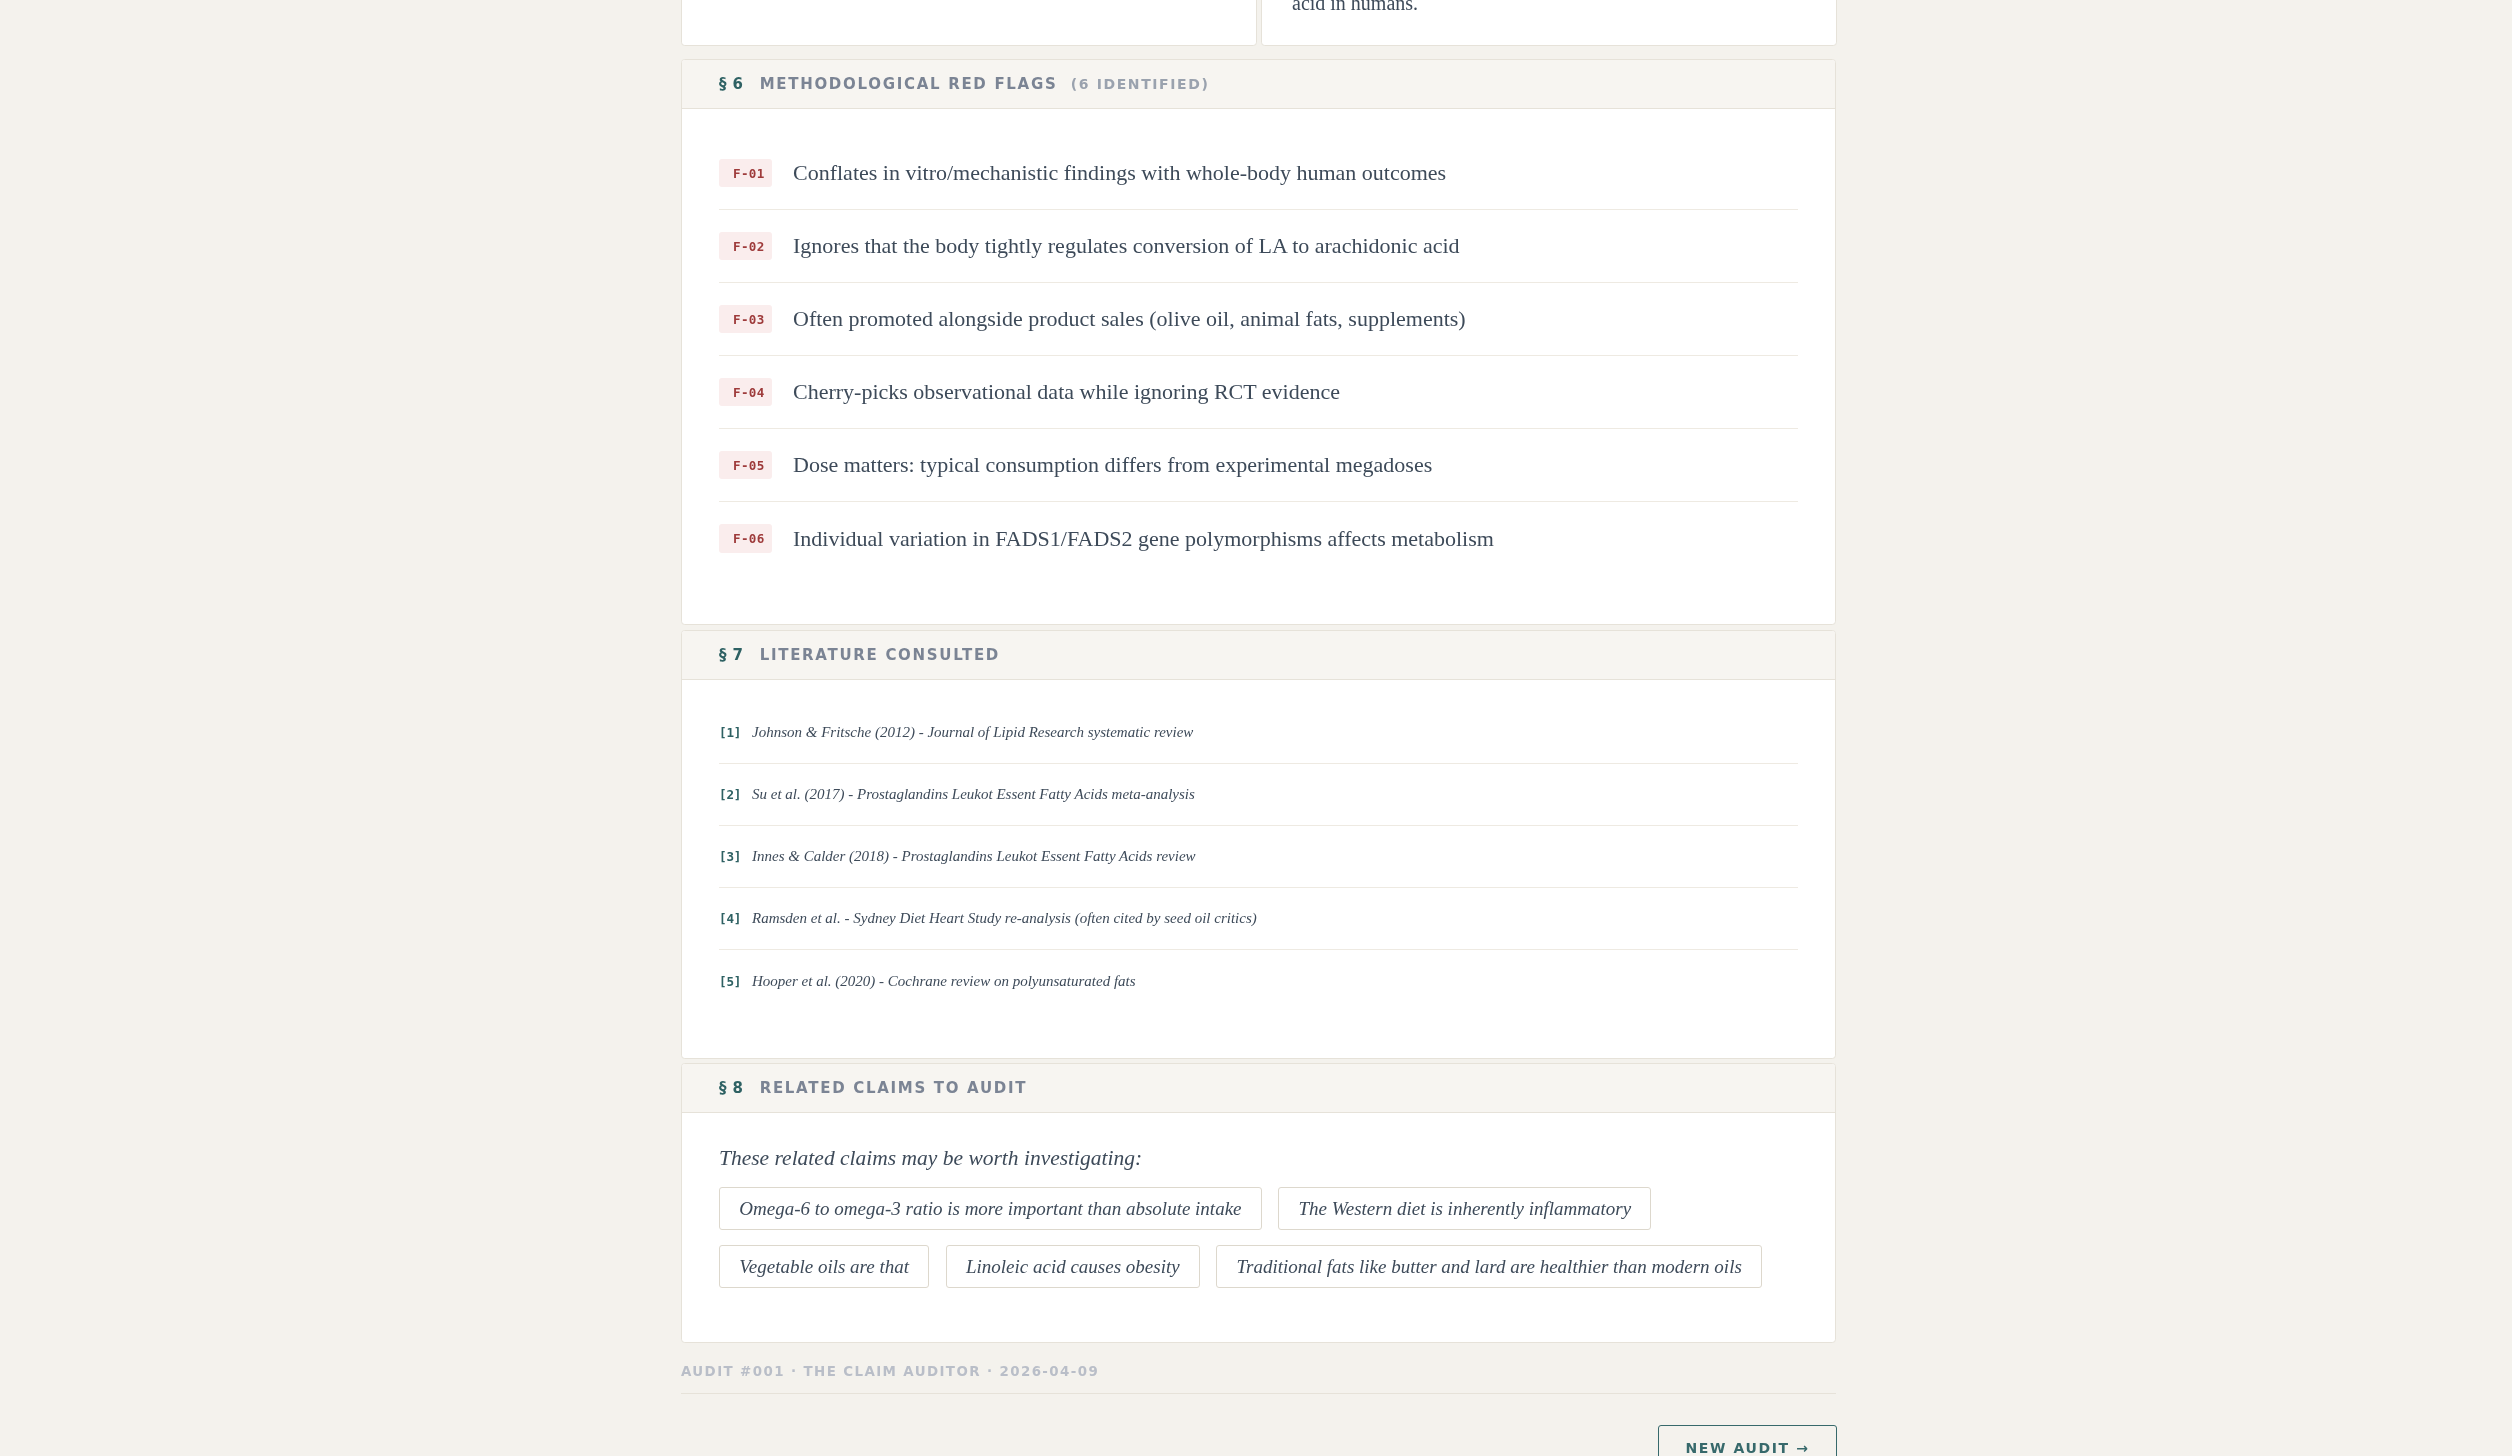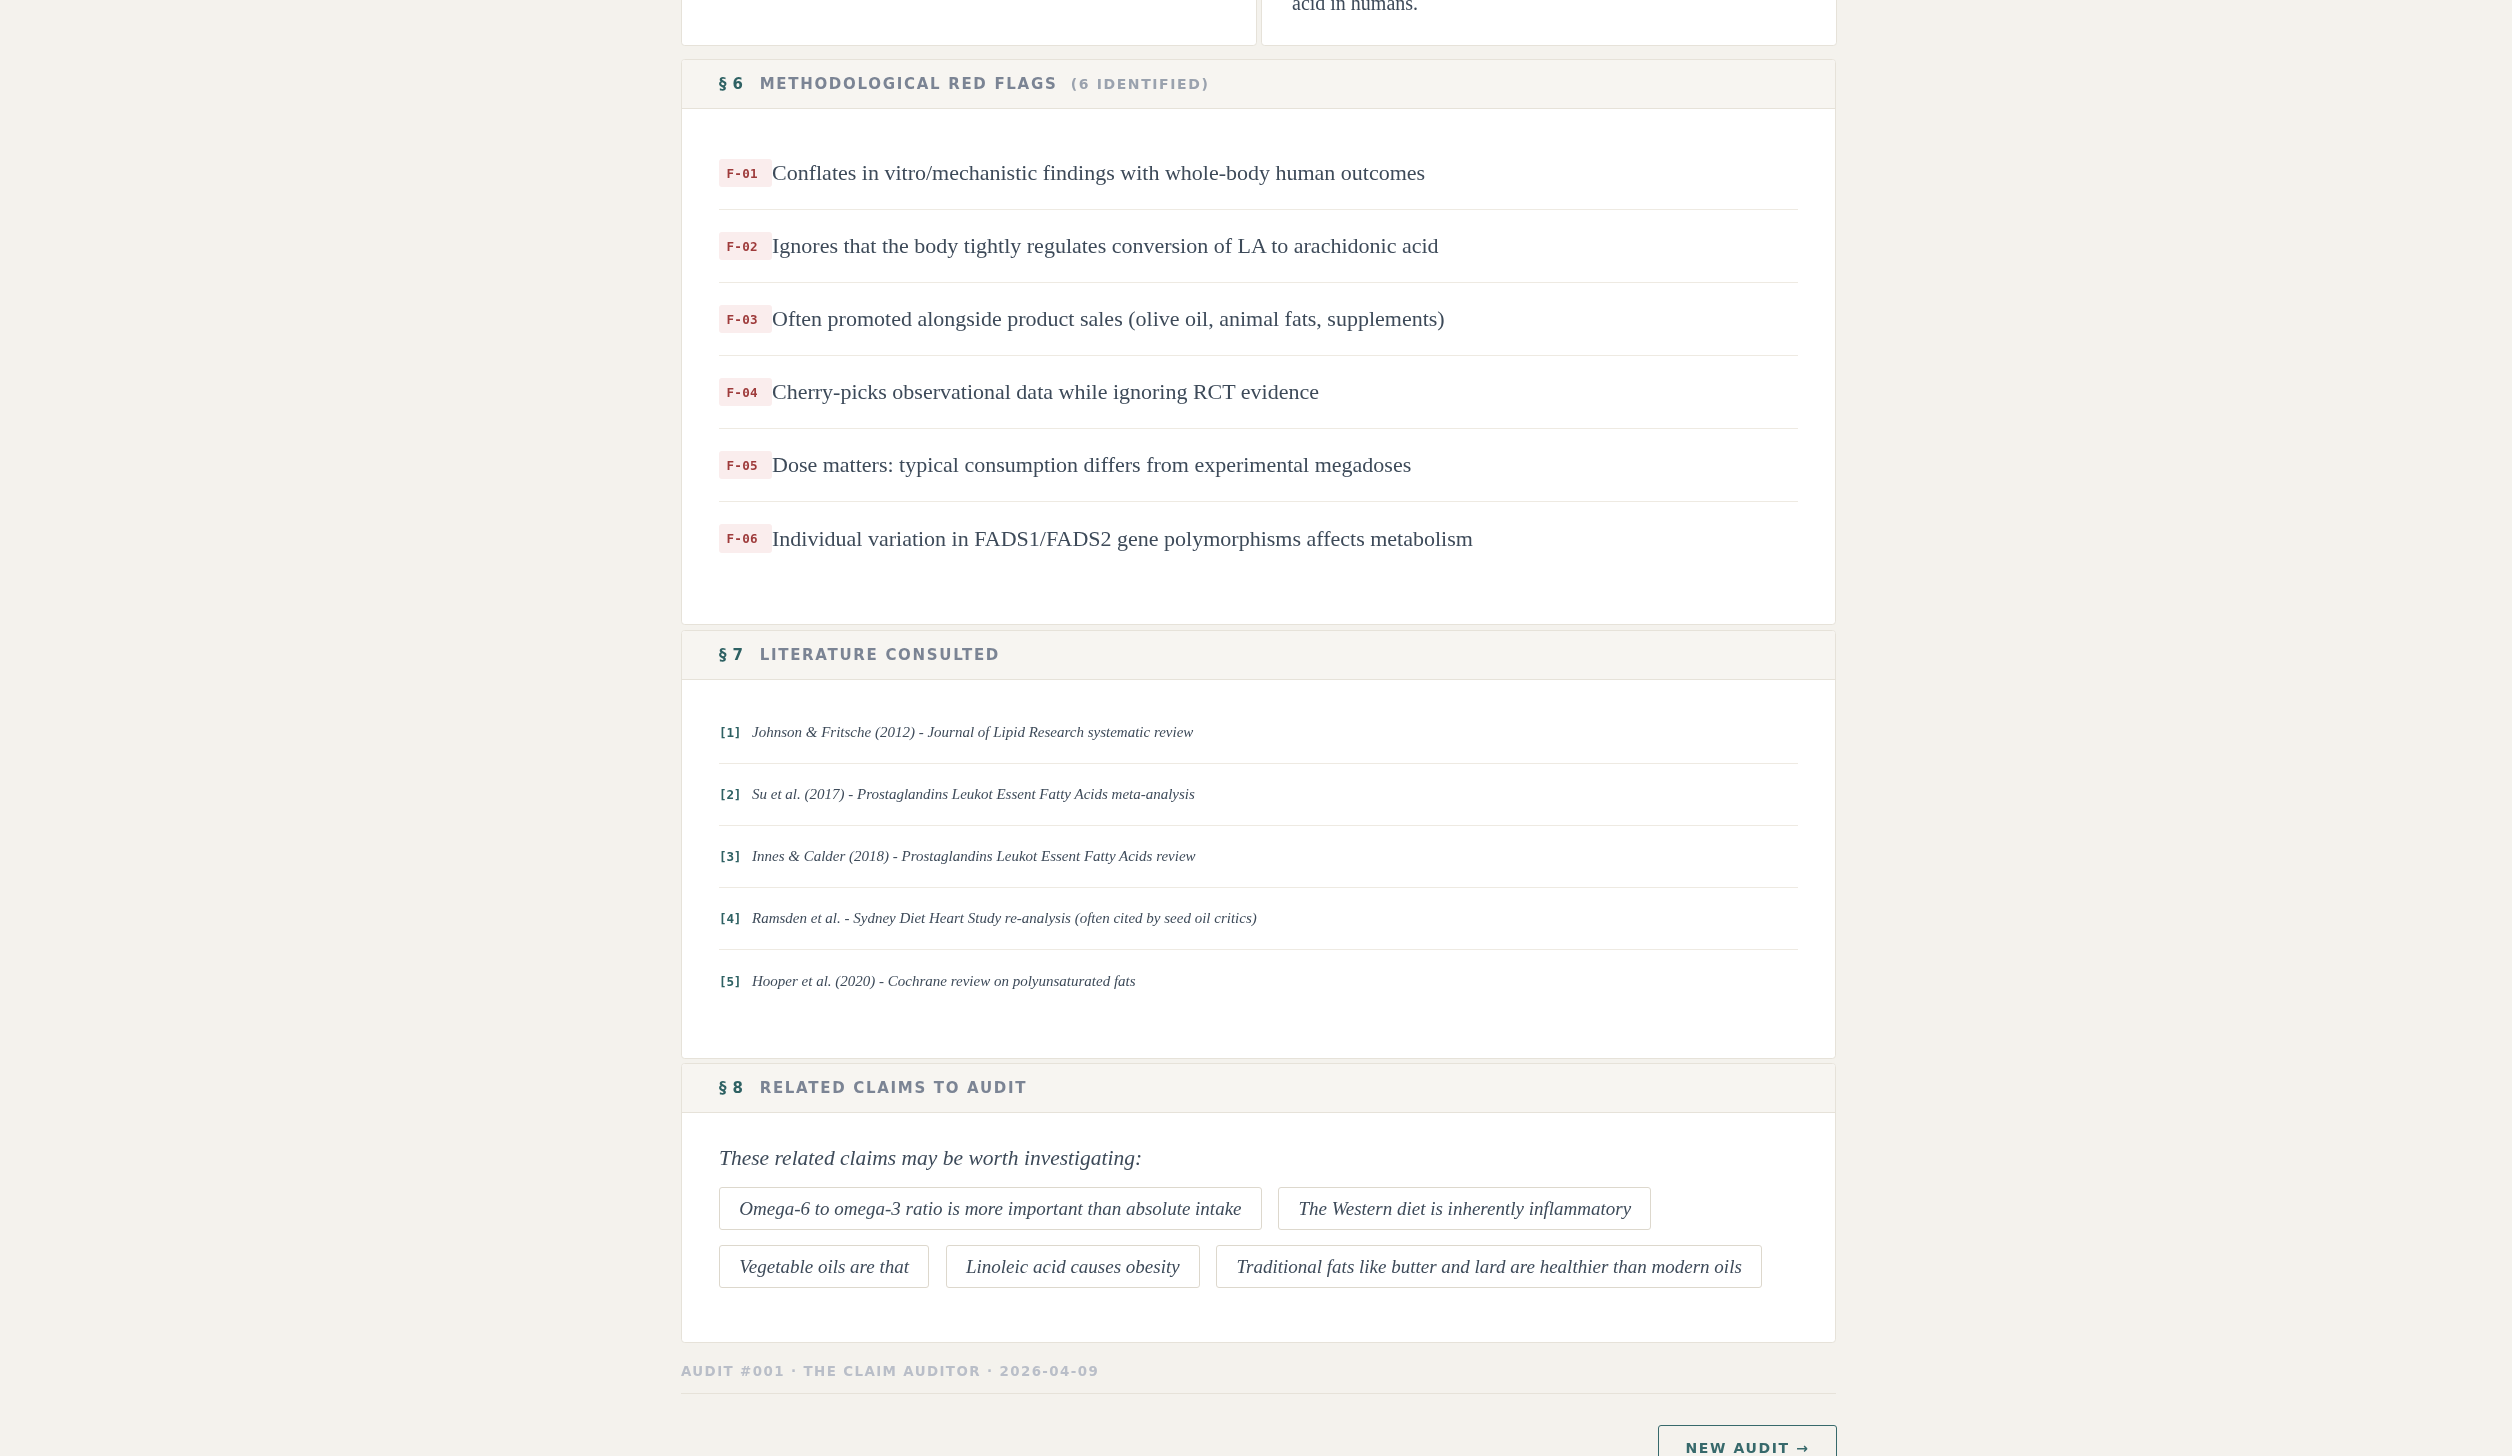--- a/index.html
+++ b/index.html
@@ -85,31 +85,32 @@
     display: flex;
     align-items: center;
     margin: 0 37px 0 37px;
     height: 73px;
     border-bottom: 0.7px solid #eeeae2;
   }
   .flag-row.last { border-bottom: none; }
   .flag-badge {
     flex: 0 0 auto;
     min-width: 53px;
-    text-align: left;
+    text-align: right;
     background: #faeded;
     color: #9e3b3b;
     font-family: "DejaVu Sans Mono", monospace;
     font-size: 12.6px;
     font-weight: 700;
     letter-spacing: 0.3px;
     padding: 6.7px 7.4px;
     border-radius: 3px;
   }
   .flag-text {
+    margin-left: 21px;
     font-family: "Liberation Serif", serif;
     font-size: 22px;
     color: #3d4a59;
     white-space: nowrap;
   }
 
   
   #card-lit { left: 681px; top: 630px; width: 1155px; height: 429px; }
   .lit-body { padding: 22px 0 19.3px 0; }
   .lit-row {

